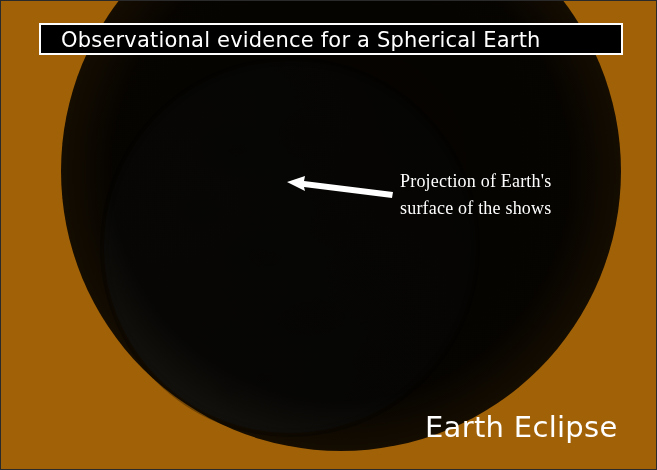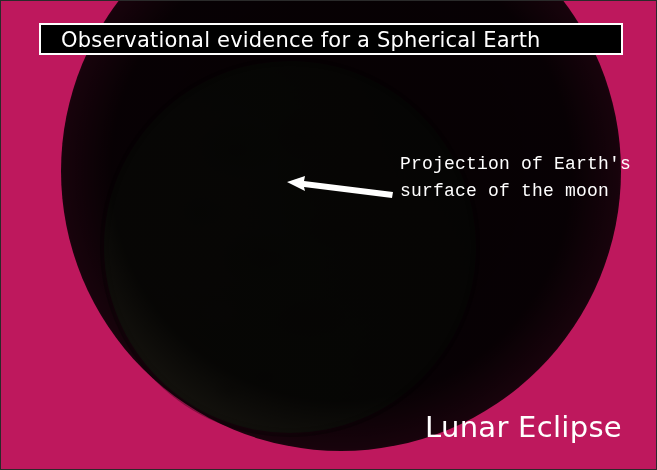--- a/index.html
+++ b/index.html
@@ -4,21 +4,21 @@
 <style>
   html, body {
     margin: 0;
     padding: 0;
     background: #000;
   }
   #slide {
     position: relative;
     width: 657px;
     height: 470px;
-    background: #be185d;
+    background: #a16207;
     overflow: hidden;
     box-sizing: border-box;
     border: 1px solid #2a2a2a;
     font-family: "DejaVu Sans", sans-serif;
   }
 
   
   #photo {
     position: absolute;
     left: 0; top: 0;
@@ -127,24 +127,24 @@
     font-family: "DejaVu Sans", sans-serif;
     font-size: 21px;
     letter-spacing: 0.2px;
     white-space: nowrap;
   }
 
   
   #callout {
     position: absolute;
     left: 399px;
-    top: 150px;
+    top: 167px;
     width: 250px;
     color: #ffffff;
-    font-family: Liberation Mono, monospace;
+    font-family: Liberation Serif, serif;
     font-size: 18px;
     line-height: 27px;
     letter-spacing: 0.2px;
   }
   #callout .line { display: block; white-space: nowrap; }
 
   
   #arrow { position: absolute; left: 280px; top: 168px; }
 
   
@@ -175,18 +175,18 @@
 
   <div id="title-box"></div>
   <div id="title-text">Observational evidence for a Spherical Earth</div>
 
   <svg id="arrow" width="120" height="40" viewBox="0 0 120 40">
     <polygon points="6,13 24,7 23,12 112,23 111,29 23,18 24,22" fill="#ffffff"></polygon>
   </svg>
 
   <div id="callout">
     <span class="line">Projection of Earth's</span>
-    <span class="line">surface of the moon</span>
+    <span class="line">surface of the shows</span>
   </div>
 
-  <div id="caption">Lunar Eclipse</div>
+  <div id="caption">Earth Eclipse</div>
 
 </div>
 
 </body></html>

